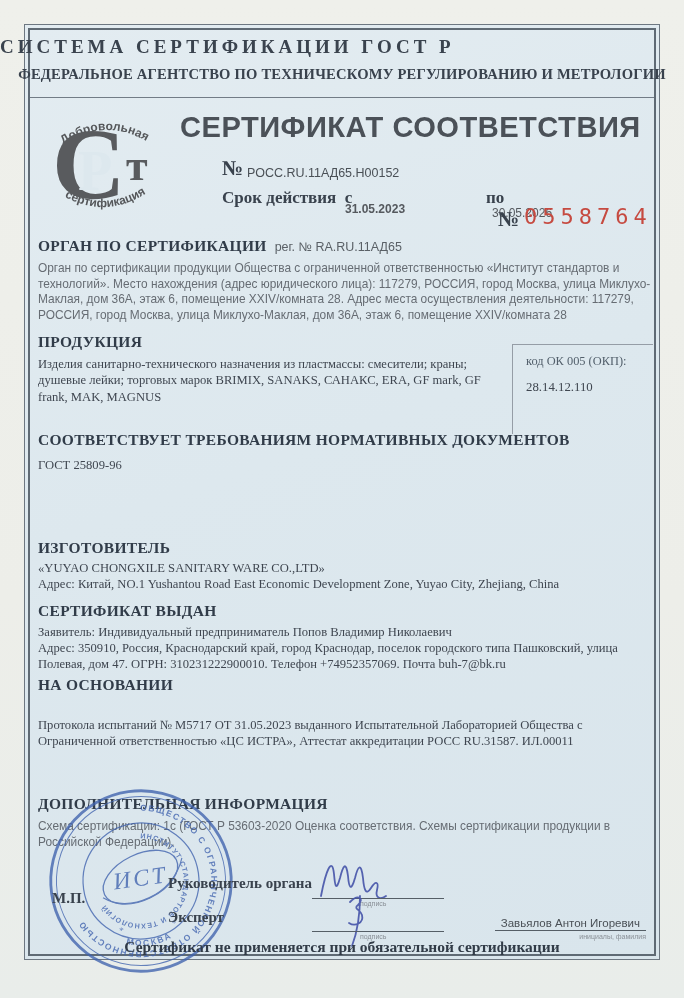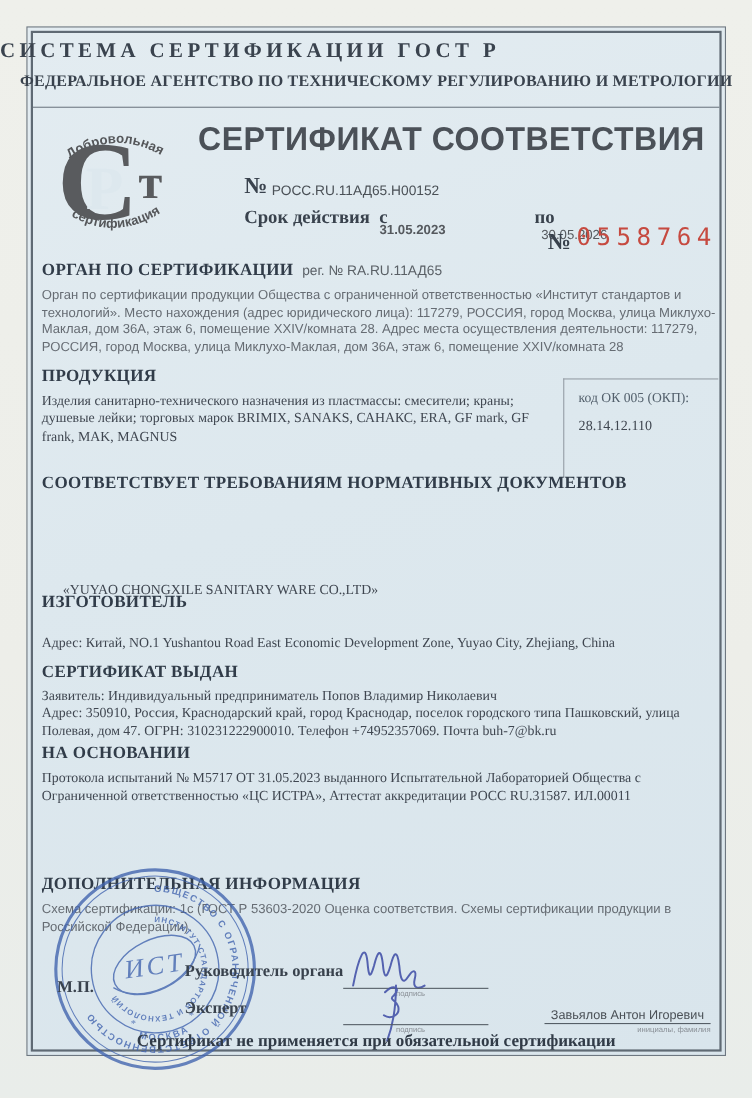--- a/index.html
+++ b/index.html
@@ -104,31 +104,32 @@
   <div class="abs body-sans" style="left:38px;top:261px;width:616px;">Орган по сертификации продукции Общества с ограниченной ответственностью «Институт стандартов и технологий». Место нахождения (адрес юридического лица): 117279, РОССИЯ, город Москва, улица Миклухо-Маклая, дом 36А, этаж 6, помещение XXIV/комната 28. Адрес места осуществления деятельности: 117279, РОССИЯ, город Москва, улица Миклухо-Маклая, дом 36А, этаж 6, помещение XXIV/комната 28</div>
 
   <div class="abs serif sec-h" style="left:38px;top:333px;">ПРОДУКЦИЯ</div>
   <div class="abs body-serif" style="left:38px;top:356px;width:458px;">Изделия санитарно-технического назначения из пластмассы:  смесители; краны; душевые лейки; торговых марок BRIMIX, SANAKS, САНАКС, ERA, GF mark, GF frank, MAK, MAGNUS</div>
   <div class="abs serif code-box" style="left:512px;top:344px;width:127px;height:80px;">
     <div class="code-label">код ОК 005 (ОКП):</div>
     <div class="code-value">28.14.12.110</div>
   </div>
 
   <div class="abs serif sec-h" style="left:38px;top:431px;">СООТВЕТСТВУЕТ ТРЕБОВАНИЯМ НОРМАТИВНЫХ ДОКУМЕНТОВ</div>
+  <div class="abs body-serif" style="left:38px;top:457px;width:458px;">ГОСТ 25809-96</div>
 
   <div class="abs serif sec-h" style="left:38px;top:539px;">ИЗГОТОВИТЕЛЬ</div>
-  <div class="abs body-serif" style="left:38px;top:528px;width:616px;margin-left:19px;">«YUYAO CHONGXILE SANITARY WARE CO.,LTD»</div>
+  <div class="abs body-serif" style="left:38px;top:560px;width:616px;">«YUYAO CHONGXILE SANITARY WARE CO.,LTD»</div>
   <div class="abs body-serif" style="left:38px;top:576px;width:616px;">Адрес: Китай, NO.1 Yushantou Road East Economic Development Zone, Yuyao City, Zhejiang, China</div>
 
   <div class="abs serif sec-h" style="left:38px;top:602px;">СЕРТИФИКАТ ВЫДАН</div>
   <div class="abs body-serif" style="left:38px;top:624px;width:616px;">Заявитель: Индивидуальный предприниматель Попов Владимир Николаевич</div>
   <div class="abs body-serif" style="left:38px;top:640px;width:612px;">Адрес: 350910, Россия, Краснодарский край, город Краснодар, поселок городского типа Пашковский, улица Полевая, дом 47. ОГРН: 310231222900010. Телефон +74952357069. Почта buh-7@bk.ru</div>
 
   <div class="abs serif sec-h" style="left:38px;top:676px;">НА ОСНОВАНИИ</div>
-  <div class="abs body-serif" style="left:38px;top:699px;width:612px;">Протокола испытаний № М5717 ОТ 31.05.2023 выданного Испытательной Лабораторией Общества с Ограниченной ответственностью «ЦС ИСТРА», Аттестат аккредитации РОСС RU.31587. ИЛ.00011</div>
+  <div class="abs body-serif" style="left:38px;top:717px;width:612px;">Протокола испытаний № М5717 ОТ 31.05.2023 выданного Испытательной Лабораторией Общества с Ограниченной ответственностью «ЦС ИСТРА», Аттестат аккредитации РОСС RU.31587. ИЛ.00011</div>
 
   <div class="abs serif sec-h" style="left:38px;top:795px;text-align:right;">ДОПОЛНИТЕЛЬНАЯ ИНФОРМАЦИЯ</div>
   <div class="abs body-sans" style="left:38px;top:819px;width:600px;">Схема сертификации: 1с (ГОСТ Р 53603-2020 Оценка соответствия. Схемы сертификации продукции в Российской Федерации).</div>
 
   <div class="abs stamp-wrap">
     <svg width="190" height="190" viewBox="0 0 200 200">
       <g transform="rotate(-8 100 100)">
         <circle cx="100" cy="100" r="95" fill="none" stroke="#4063ae" stroke-width="3"></circle>
         <circle cx="100" cy="100" r="89" fill="none" stroke="#4063ae" stroke-width="1"></circle>
         <circle cx="100" cy="100" r="61" fill="none" stroke="#4063ae" stroke-width="1.3"></circle>

